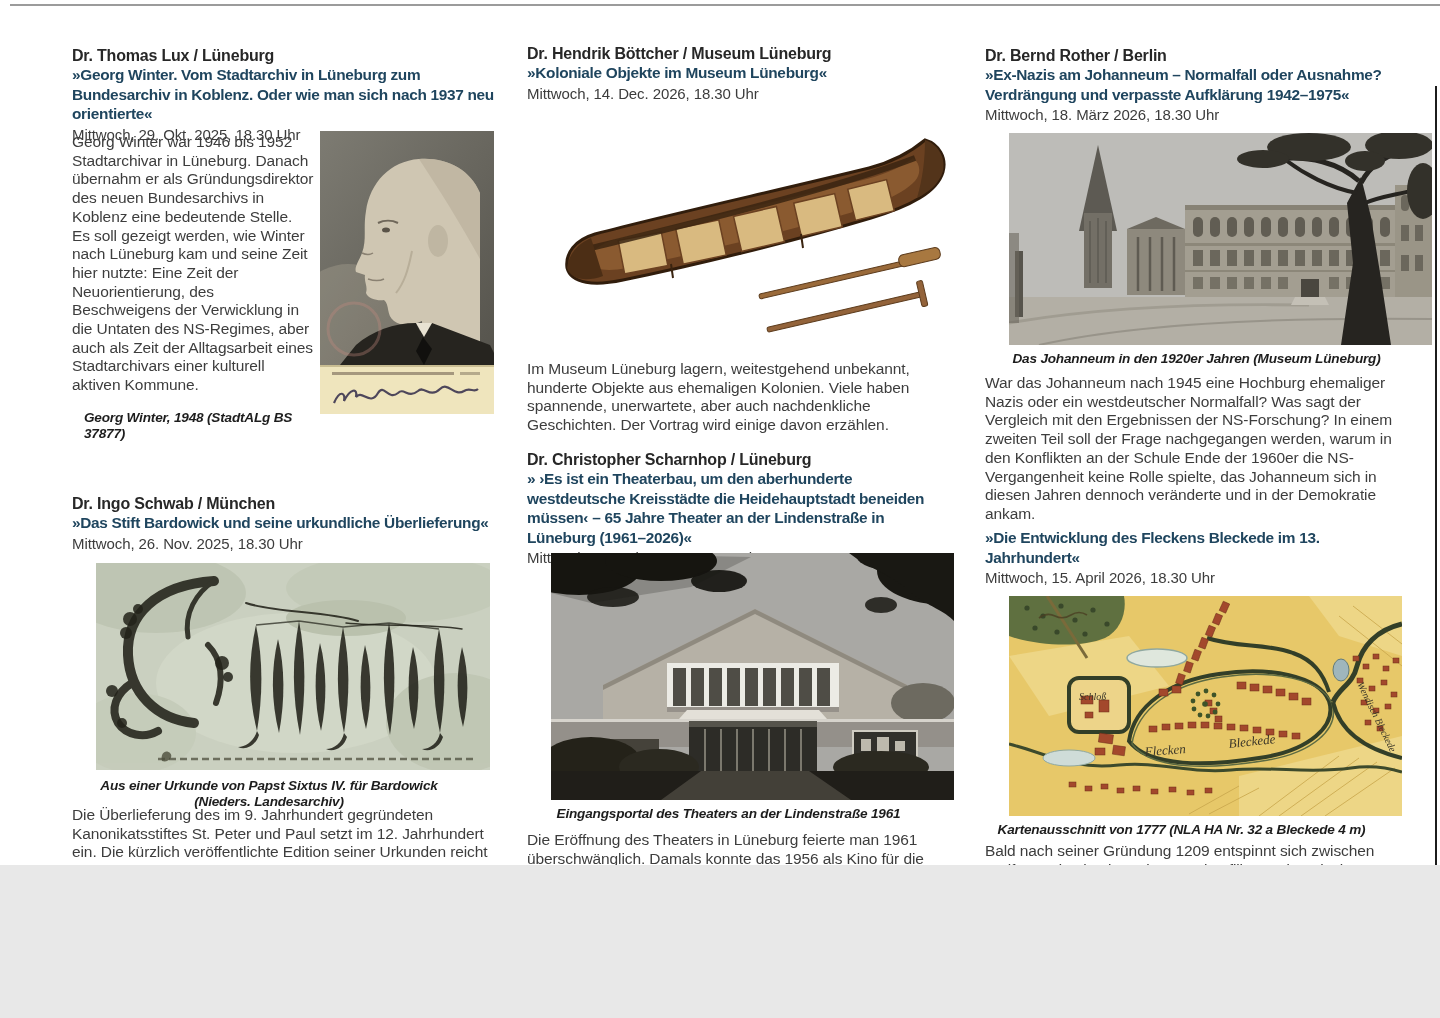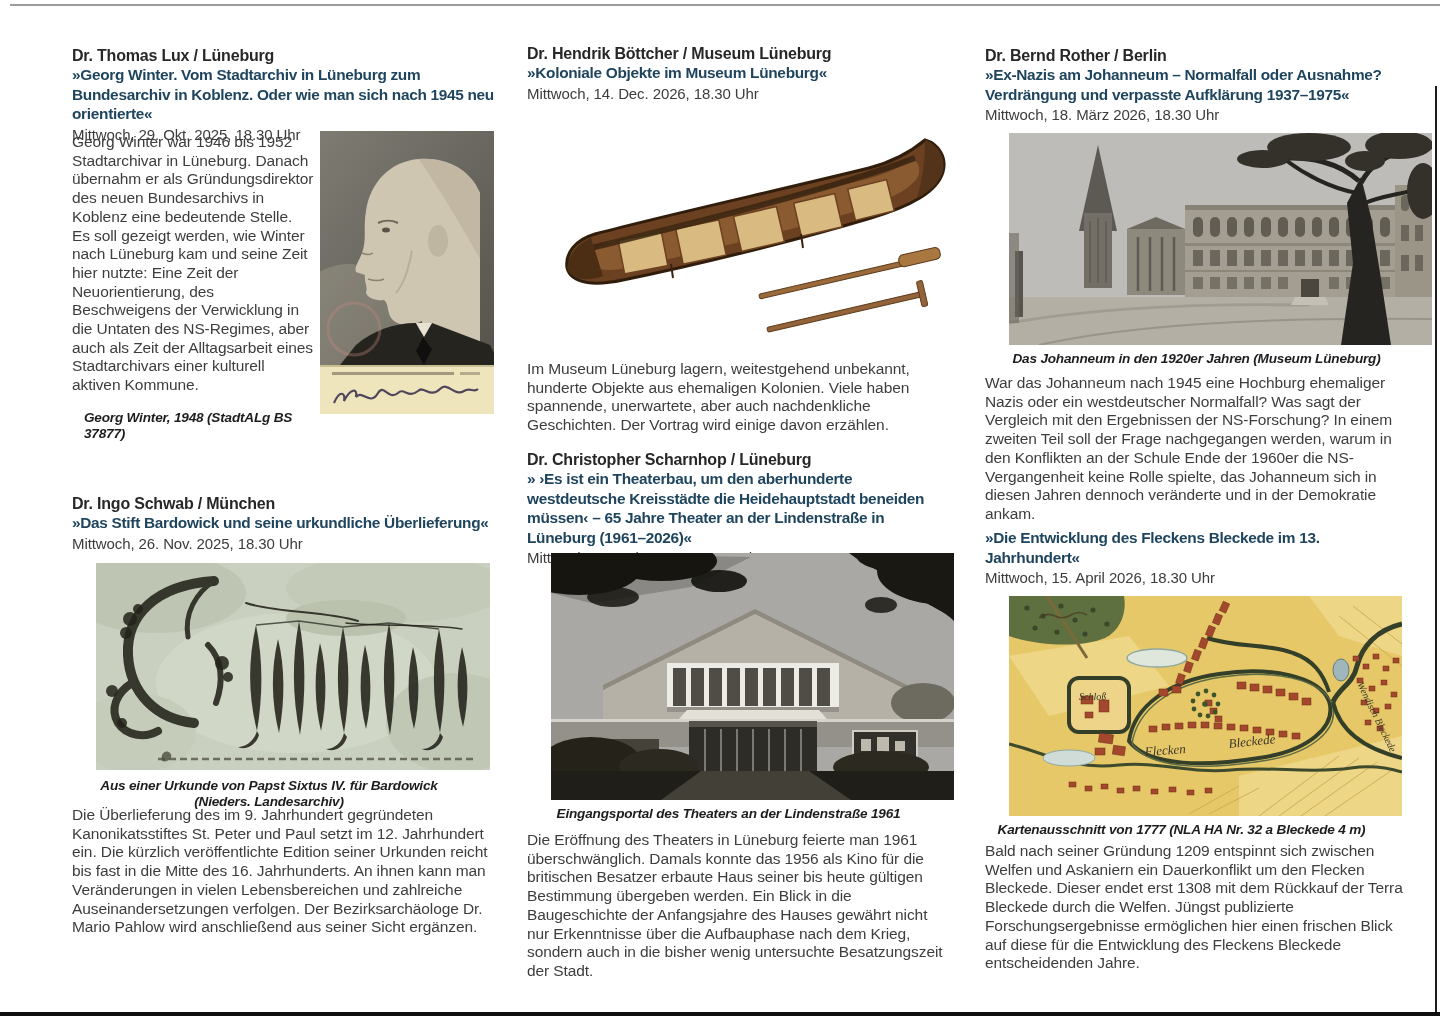--- a/index.html
+++ b/index.html
@@ -1,16 +1,16 @@
 <!DOCTYPE html>
 <html lang="de"><head>
 <meta charset="utf-8">
 <style>
   html,body{margin:0;padding:0;background:#e8e8e8;}
-  .page{position:relative;width:1440px;height:1018px;background:#ffffff;overflow:hidden;
+  .page{position:relative;width:1440px;height:865px;background:#ffffff;overflow:hidden;
         font-family:"Liberation Sans",sans-serif;-webkit-font-smoothing:antialiased;}
   .abs{position:absolute;}
   .speaker{font-weight:bold;color:#272727;font-size:16px;line-height:19px;letter-spacing:-0.2px;}
   .talk-title{font-weight:bold;color:#1f455e;font-size:15.4px;line-height:19.5px;letter-spacing:-0.3px;}
   .talk-date{color:#3c3c3c;font-size:15px;line-height:20px;margin-top:1px;letter-spacing:-0.1px;}
   .body-text{color:#3d3d3d;font-size:15.5px;line-height:18.7px;letter-spacing:-0.1px;hyphens:auto;}
   .caption{font-style:italic;font-weight:bold;color:#1d1d1d;font-size:13.6px;line-height:16px;letter-spacing:-0.2px;}
   .center{text-align:center;}
   .imgbox{display:block;padding-left:24px;}
   .imgbox svg{display:block;}
@@ -20,21 +20,21 @@
 <body>
 
 <div class="page">
 
   <div class="abs scanline" style="left:10px;top:4px;width:1430px;height:2px;"></div>
   <div class="abs" style="left:0;top:1012px;width:1440px;height:4px;background:#101010;"></div>
   <div class="abs" style="left:1435px;top:86px;width:2px;height:926px;background:#1c1c1c;"></div>
 
   <div class="abs" style="left:72px;top:46px;width:424px;">
     <div class="speaker">Dr. Thomas Lux / Lüneburg</div>
-    <div class="talk-title">»Georg Winter. Vom Stadtarchiv in Lüneburg zum Bundesarchiv in Koblenz. Oder wie man sich nach 1945 neu orientierte«</div>
+    <div class="talk-title">»Georg Winter. Vom Stadtarchiv in Lüneburg zum Bundesarchiv in Koblenz. Oder wie man sich nach 1937 neu orientierte«</div>
     <div class="talk-date">Mittwoch, 29. Okt. 2025, 18.30 Uhr</div>
   </div>
 
   <div class="abs body-text" style="left:72px;top:133px;width:242px;">Georg Winter war 1946 bis 1952 Stadtarchivar in Lüneburg. Danach übernahm er als Gründungsdirektor des neuen Bundesarchivs in Koblenz eine bedeutende Stelle. Es soll gezeigt werden, wie Winter nach Lüneburg kam und seine Zeit hier nutzte: Eine Zeit der Neuorientierung, des Beschweigens der Verwicklung in die Untaten des NS-Regimes, aber auch als Zeit der Alltagsarbeit eines Stadtarchivars einer kulturell aktiven Kommune.</div>
 
   <div class="abs imgbox" style="left:296px;top:131px;width:174px;height:283px;">
     <svg viewBox="0 0 174 283" width="174" height="283">
       <defs>
         <linearGradient id="pbg" x1="0" y1="0" x2="1" y2="1">
           <stop offset="0" stop-color="#7d7b72"></stop>
@@ -228,21 +228,21 @@
       </g>
     </svg>
   </div>
 
   <div class="abs caption center" style="left:527px;top:806px;width:403px;">Eingangsportal des Theaters an der Lindenstraße 1961</div>
 
   <div class="abs body-text" style="left:527px;top:831px;width:418px;">Die Eröffnung des Theaters in Lüneburg feierte man 1961 überschwänglich. Damals konnte das 1956 als Kino für die britischen Besatzer erbaute Haus seiner bis heute gültigen Bestimmung übergeben werden. Ein Blick in die Baugeschichte der Anfangsjahre des Hauses gewährt nicht nur Erkenntnisse über die Aufbauphase nach dem Krieg, sondern auch in die bisher wenig untersuchte Besatzungszeit der Stadt.</div>
 
   <div class="abs" style="left:985px;top:46px;width:428px;">
     <div class="speaker">Dr. Bernd Rother / Berlin</div>
-    <div class="talk-title">»Ex-Nazis am Johanneum – Normalfall oder Ausnahme? Verdrängung und verpasste Aufklärung 1937–1975«</div>
+    <div class="talk-title">»Ex-Nazis am Johanneum – Normalfall oder Ausnahme? Verdrängung und verpasste Aufklärung 1942–1975«</div>
     <div class="talk-date">Mittwoch, 18. März 2026, 18.30 Uhr</div>
   </div>
 
   <div class="abs imgbox" style="left:985px;top:133px;width:423px;height:212px;">
     <svg viewBox="0 0 423 212" width="423" height="212">
       <rect width="423" height="212" fill="#bdbcb8"></rect>
       <polygon points="70,98 89,12 108,98" fill="#5d5a53"></polygon>
       <rect x="75" y="80" width="28" height="75" fill="#736f66"></rect>
       <g stroke="#5d5a53" stroke-width="1.5">
         <line x1="81" y1="88" x2="81" y2="150"></line>

